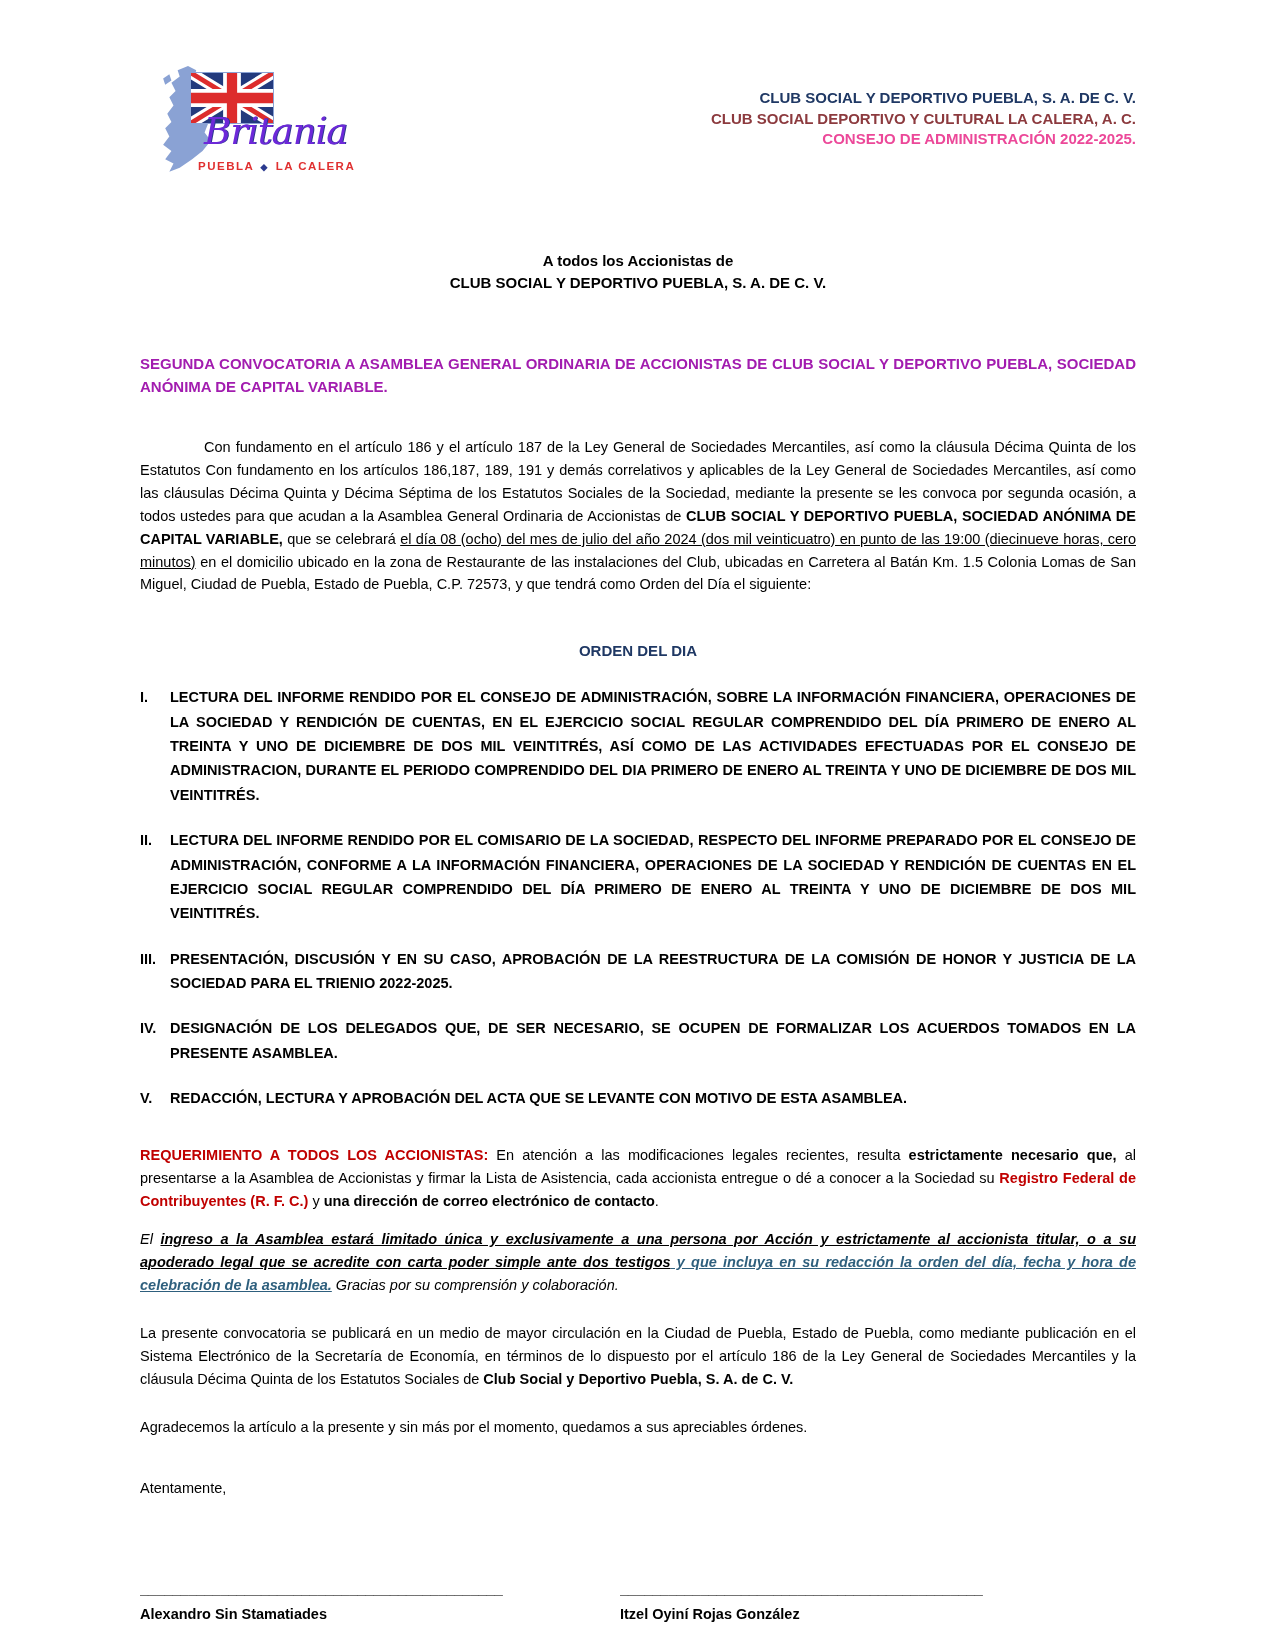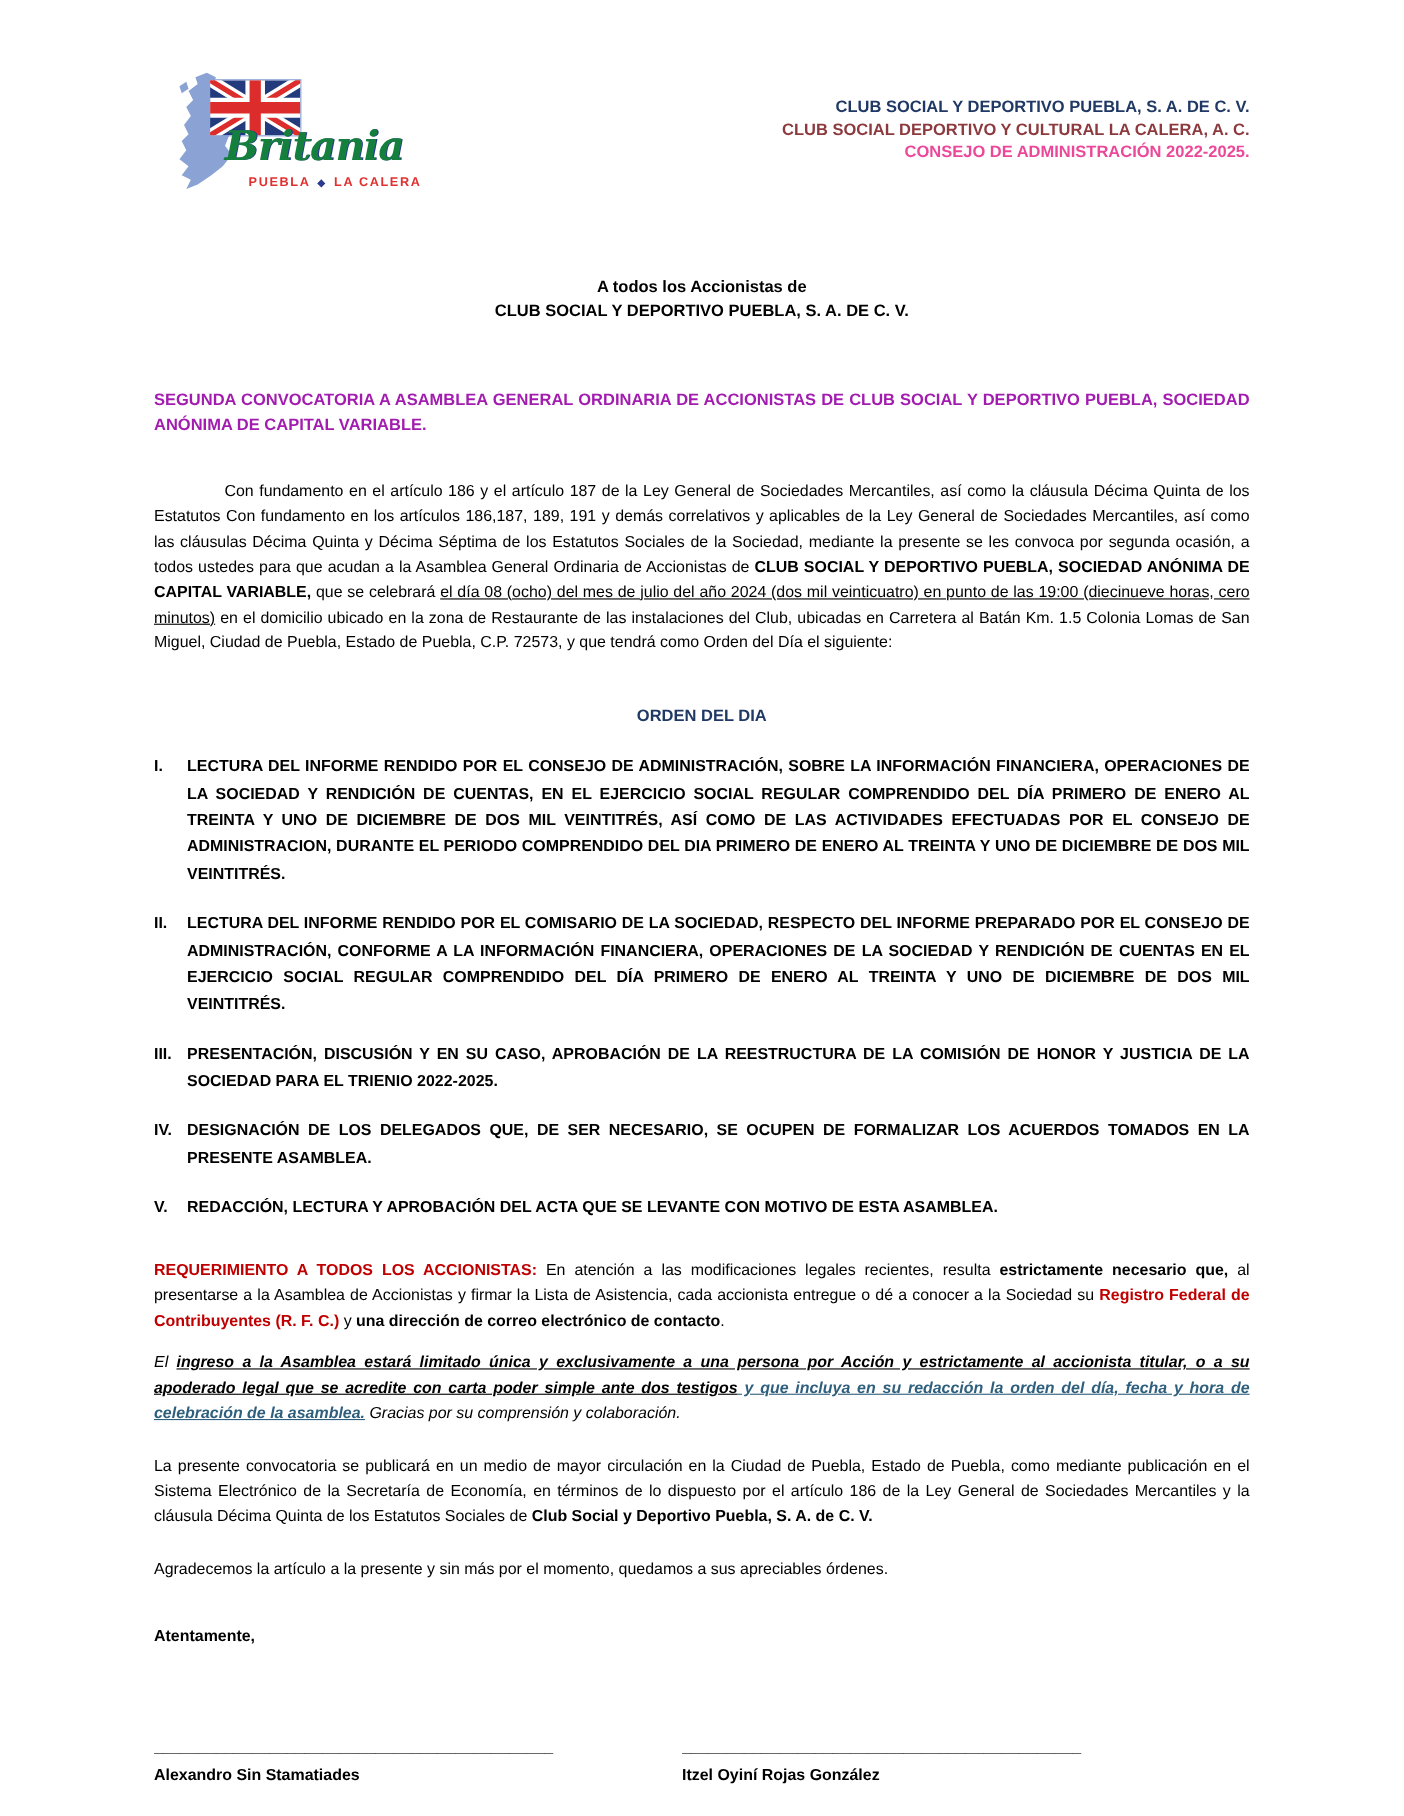--- a/index.html
+++ b/index.html
@@ -33,27 +33,27 @@
     position: relative;
     width: 215px;
     height: 120px;
     margin-left: 8px;
   }
   .logo-map { position: absolute; left: 6px; top: 2px; width: 68px; height: 114px; }
   .logo-flag { position: absolute; left: 42px; top: 10px; width: 82px; height: 50px; border: 1px solid #8aa2d4; }
   .logo-script {
     position: absolute; left: 56px; top: 48px; width: 160px;
     font-family: "DejaVu Serif", serif;
-    font-style: italic; font-weight: bold;
-    font-size: 37px; color: #15803d;
+    font-style: italic; font-weight: normal;
+    font-size: 37px; color: #6d28d9;
     letter-spacing: -1px;
     text-shadow: 1px 0 0 #2b3a8f;
   }
   .logo-tagline {
-    position: absolute; left: 78px; top: 98px;
+    position: absolute; left: 50px; top: 98px;
     color: #e03030; font-weight: bold; font-size: 11.5px; letter-spacing: 1.5px;
     white-space: nowrap;
   }
   .logo-tagline .diamond { font-size: 9px; color: #2b3a8f; padding: 0 2px; }
   .header-right {
     text-align: right;
     font-weight: bold;
     font-size: 15px;
     line-height: 1.38;
     padding-top: 26px;
@@ -86,21 +86,21 @@
     margin-bottom: 21px;
     font-weight: bold;
     text-align: justify;
     line-height: 1.68;
   }
   .orden-item .num { position: absolute; left: 0; top: 0; }
   .requerimiento { margin-top: 34px; }
   .ingreso { margin-top: 15px; font-style: italic; }
   .publicacion { margin-top: 25px; }
   .closing { margin-top: 25px; text-align: left; }
-  .valediction { margin-top: 42px; font-weight: bold; }
+  .valediction { margin-top: 42px; font-weight: normal; }
 
   
   .seg-normal { }
   .seg-bold { font-weight: bold; }
   .seg-underline { text-decoration: underline; }
   .seg-bold-underline { font-weight: bold; text-decoration: underline; }
   .seg-red-bold { font-weight: bold; color: #c00000; }
   .seg-blue-underline { font-weight: bold; color: #2e5f7d; text-decoration: underline; }
 
   

